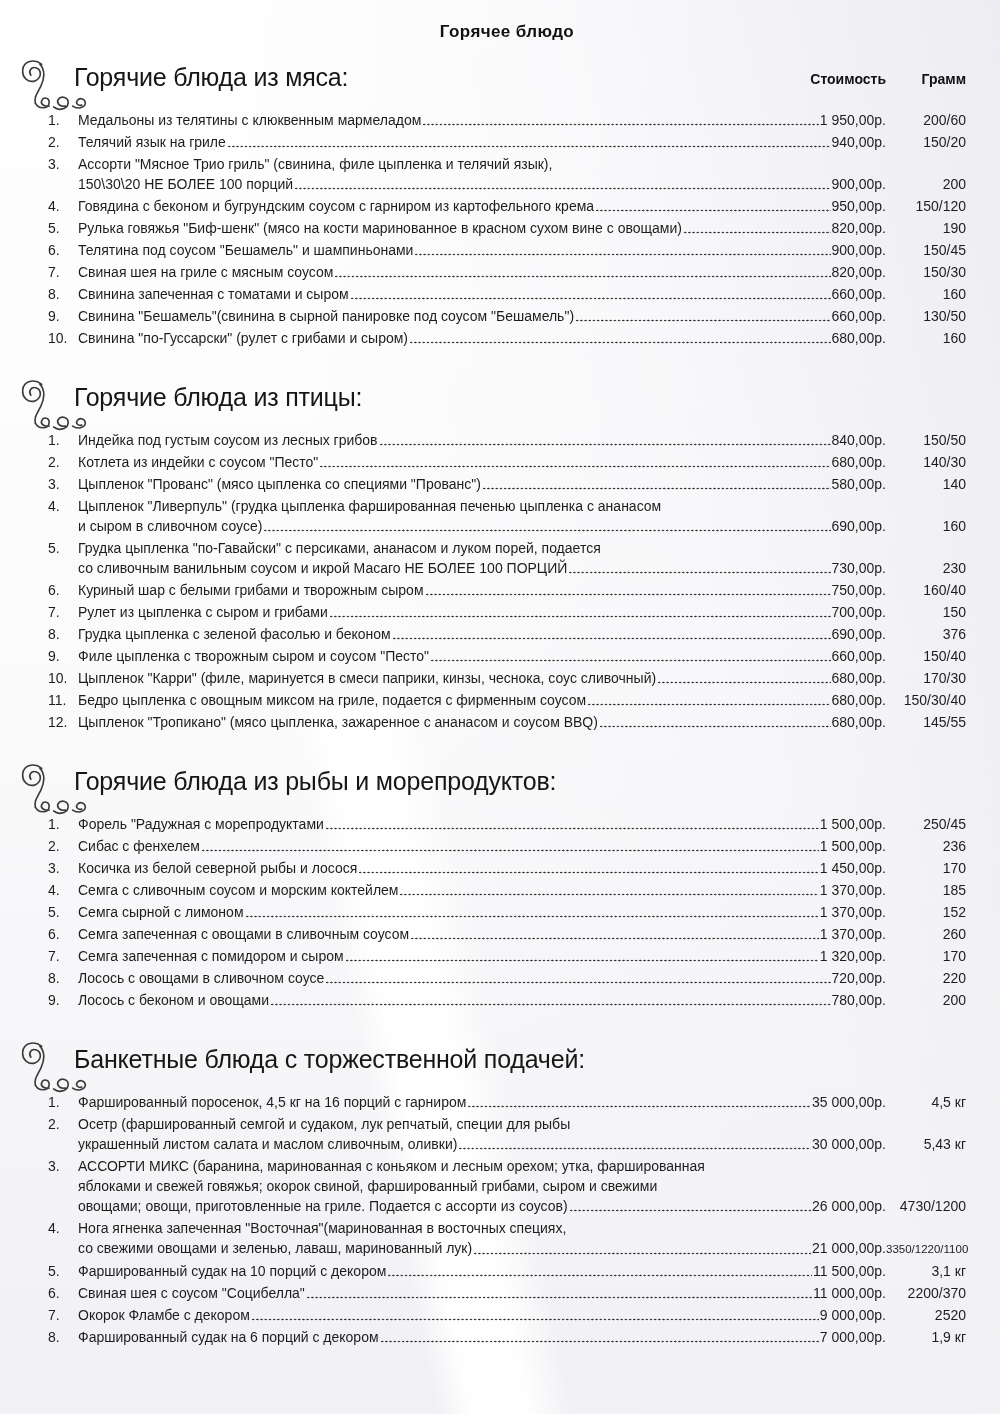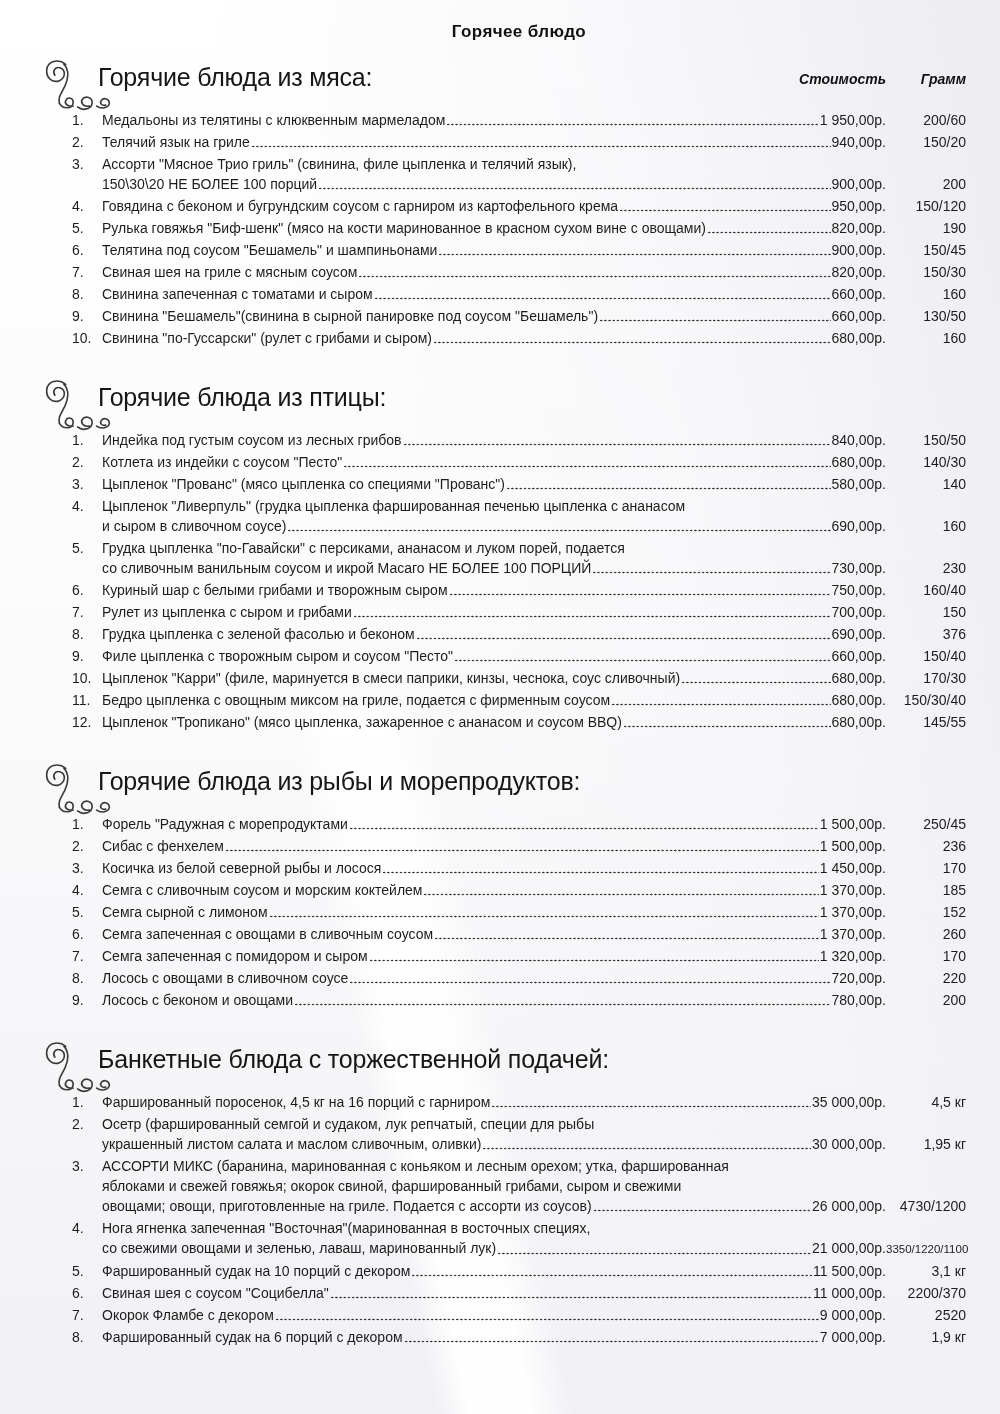--- a/index.html
+++ b/index.html
@@ -19,21 +19,21 @@
       linear-gradient(180deg, #ffffff 0%, #fbfbfc 45%, #f1f1f5 100%);
   }
   .page::before{
     content:"";
     position:absolute;left:0;bottom:0;width:100%;height:50%;
     background:linear-gradient(78deg, transparent 38%, rgba(255,255,255,.95) 41%, rgba(255,255,255,.95) 46%, transparent 50%);
     pointer-events:none;
   }
   .content{
     position:relative;z-index:1;
-    padding:22px 34px 0 72px;
+    padding:22px 34px 0 48px;
   }
   h1.title{
     margin:0 0 10px 0;
     text-align:center;
     font-size:17px;
     font-weight:bold;
     letter-spacing:.4px;
     color:#111;
   }
   .sec{margin-top:28px;}
@@ -60,21 +60,20 @@
     white-space:nowrap;
   }
   .cols{
     margin-left:auto;
     display:flex;
     align-items:flex-start;
     font-size:14px;
     font-weight:bold;
     color:#111;
     padding-bottom:5px;
-    font-style:italic;
   }
   .col-price{text-align:right;}
   .col-grams{width:80px;text-align:right;}
   .items{}
   .item{
     display:flex;
     margin-bottom:2px;
     font-size:14px;
     line-height:20px;
   }
@@ -523,21 +522,21 @@
             <div class="item">
               <span class="num">2.</span>
               <div class="body">
                 <div class="line">
                   <span class="txt">Осетр (фаршированный семгой и судаком, лук репчатый, специи для рыбы</span>
                 </div>
                 <div class="line last">
                   <span class="txt">украшенный листом салата и маслом сливочным, оливки)</span>
                   <span class="leader"></span>
                   <span class="price">30 000,00р.</span>
-                  <span class="grams">1,95 кг</span>
+                  <span class="grams">5,43 кг</span>
                 </div>
               </div>
             </div>
             <div class="item">
               <span class="num">3.</span>
               <div class="body">
                 <div class="line">
                   <span class="txt">АССОРТИ МИКС (баранина, маринованная с коньяком и лесным орехом; утка, фаршированная</span>
                 </div>
                 <div class="line">

